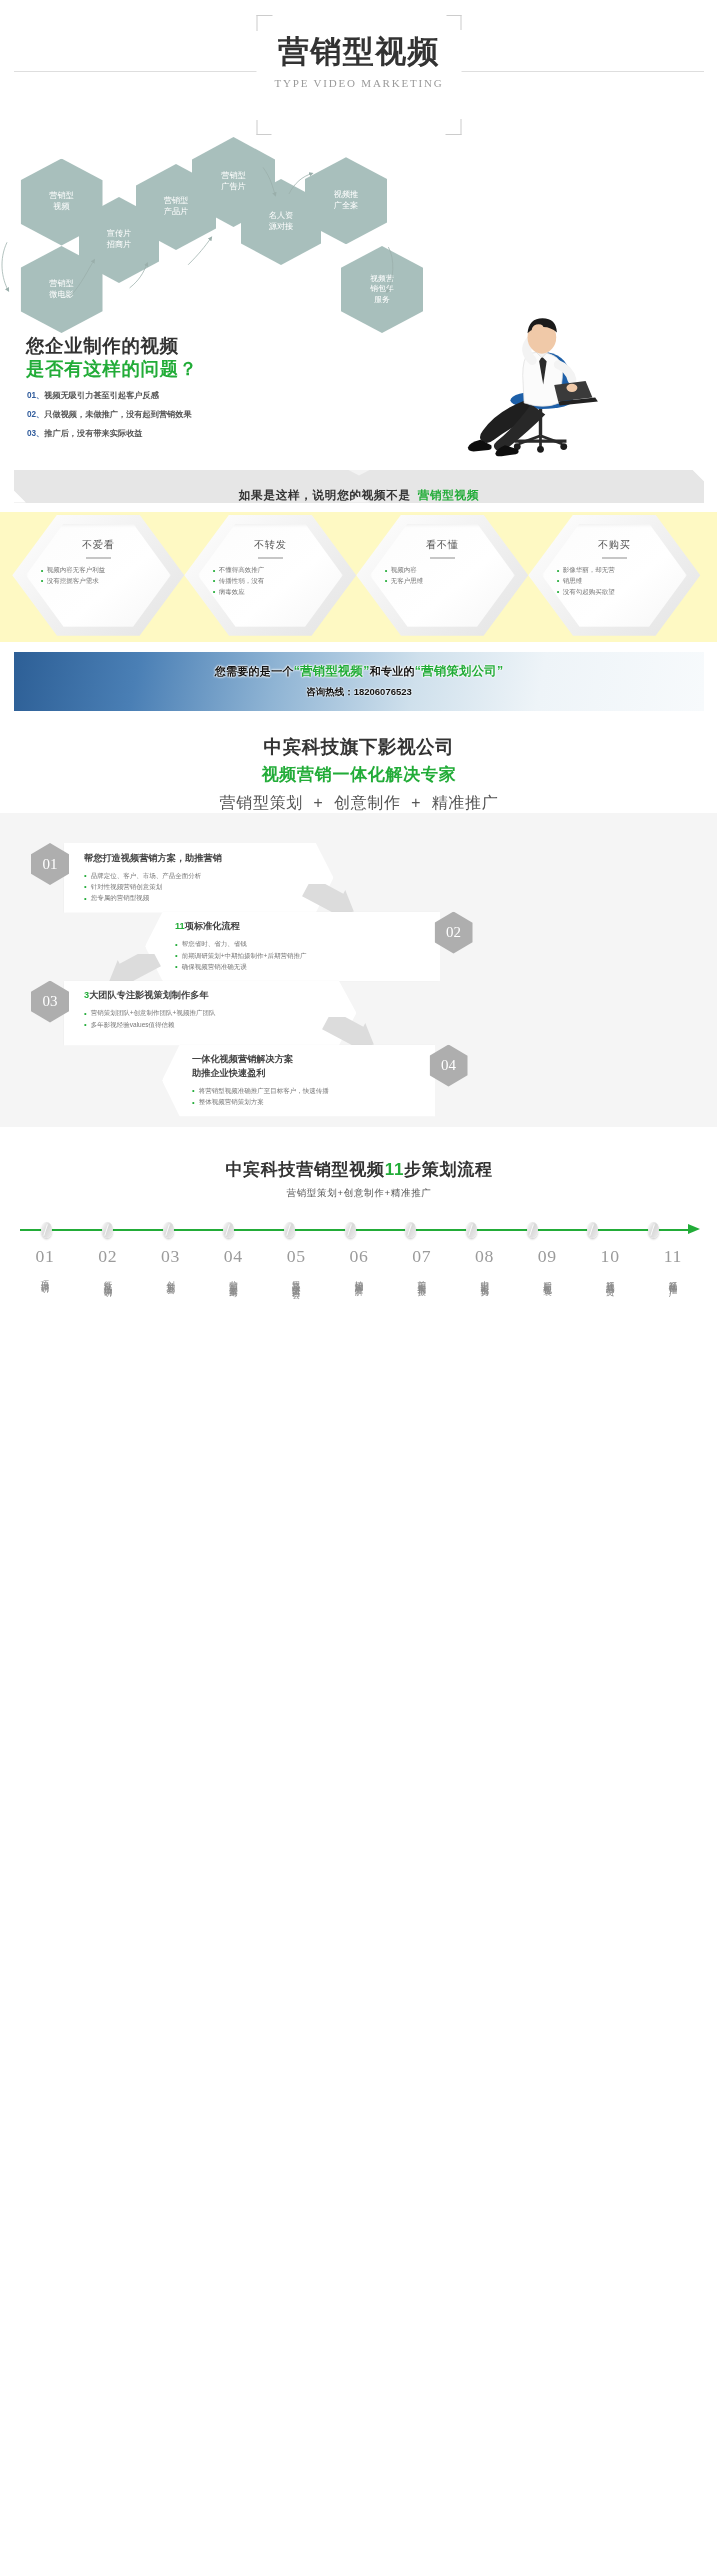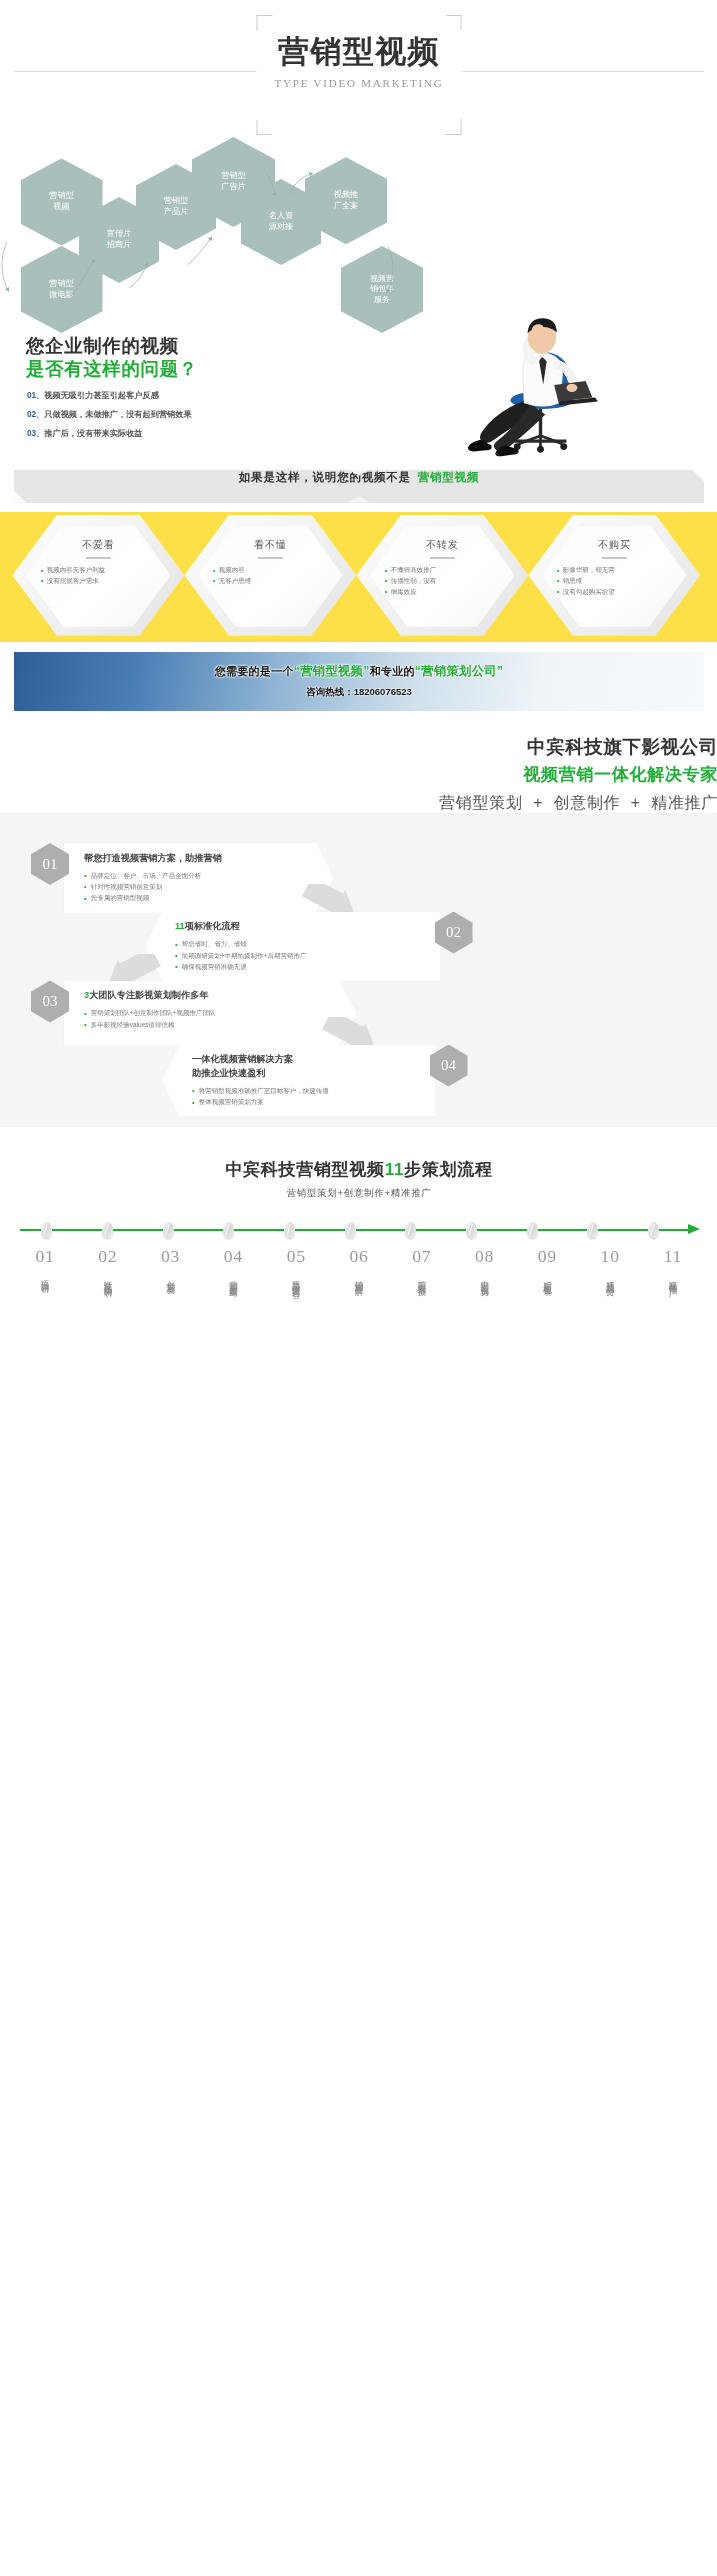--- a/index.html
+++ b/index.html
@@ -54,39 +54,39 @@
   .prob-list { position:absolute; left:27px; top:83px; }
   .prob-item { font-size:8.2px; color:#555; margin-bottom:8.2px; font-weight:bold; }
   .prob-num { color:#2f5b9c; font-weight:bold; }
   
   .person { position:absolute; right:75px; top:6.8px; width:205px; height:147px; }
 
   
   .sec-ribbon { position:relative; height:48px; padding-top:5.5px; }
   .ribbon {
     position:relative; margin:0 13.6px; height:33px; background:#e6e6e6;
-    display:flex; align-items:flex-start; justify-content:center;
+    display:flex; align-items:flex-end; justify-content:center;
   }
   .ribbon::before{
     content:""; position:absolute; left:50%; transform:translateX(-50%);
     top:0; width:23px; height:6.1px; background:#f3f3f3;
     clip-path:polygon(0 0,100% 0,50% 100%);
   }
   .ribbon::after{
     content:""; position:absolute; left:50%; transform:translateX(-50%);
     bottom:0; width:23px; height:6.1px; background:#f3f3f3;
     clip-path:polygon(50% 0,100% 100%,0 100%);
   }
   .rib-corner{ position:absolute; right:0; top:0; width:12.3px; height:12.3px; background:#fff; clip-path:polygon(100% 0,0 0,100% 100%);}
   .rib-corner2{ position:absolute; left:0; bottom:0; width:12.3px; height:12.3px; background:#fff; clip-path:polygon(0 0,0 100%,100% 100%);}
   .rib-a { font-size:11.6px; font-weight:bold; color:#333; letter-spacing:0.7px; }
   .rib-b { font-size:11.6px; font-weight:bold; color:#22ac38; letter-spacing:0.7px; margin-left:6.8px;}
 
   
-  .sec-symptom { position:relative; height:130px; background:#fde047; }
+  .sec-symptom { position:relative; height:130px; background:#fef9c3; }
   .symgrid { position:absolute; top:2.7px; left:12.3px; right:12.3px; display:flex; }
   .symcell { position:relative; width:172px; height:121px; }
   .symhex-outer{
     position:absolute; inset:0;
     clip-path:polygon(26% 0,74% 0,100% 50%,74% 100%,26% 100%,0 50%);
     background:linear-gradient(140deg,#ffffff 0%,#f2f2f2 45%,#e4e4e4 100%);
     box-shadow:0 2px 5.5px rgba(0,0,0,0.08);
   }
   .symhex-inner{
     position:absolute; top:8.9px; left:13.6px; right:13.6px; bottom:8.9px;
@@ -108,21 +108,21 @@
     background:linear-gradient(100deg,#2d5f96 0%,#4a7fb5 18%,#8fb4d4 38%,#cfe0ec 58%,#eef4f8 76%,#f7fafc 100%);
     display:flex; flex-direction:column; align-items:center; justify-content:center;
   }
   .cta-l1{ font-size:11px; font-weight:bold; color:#111; letter-spacing:0.3px;
            text-shadow:0 0 2px #fff,0 0 2px #fff,0 0 2.7px #fff; }
   .cta-l1 .g{ color:#22ac38; font-size:12.3px; }
   .cta-l2{ font-size:9.5px; font-weight:bold; color:#111; margin-top:6.1px;
            text-shadow:0 0 2px #fff,0 0 2px #fff; }
 
   
-  .sec-company{ position:relative; height:89px; text-align:right; padding-top:9.5px;}
+  .sec-company{ position:relative; height:89px; text-align:center; padding-top:9.5px;}
   .co-1{ font-size:18.4px; font-weight:bold; color:#333; letter-spacing:0.7px;}
   .co-2{ font-size:17px; font-weight:bold; color:#22ac38; letter-spacing:0.7px; margin-top:4.1px;}
   .co-3{ font-size:16px; color:#555; margin-top:7.5px; letter-spacing:0.7px;font-family:Liberation Mono, monospace;}
 
   
   .sec-reason{ position:relative; height:314px; background:#f5f5f5; padding-top:15px;}
   .rs-title{ text-align:center; font-size:13.6px; color:#555; letter-spacing:0.7px;}
   .rs-title .g{ color:#22ac38; font-size:17px; font-weight:bold;}
   .rslist{ position:relative; margin-top:9.5px; height:267px; }
   .rsrow{ position:absolute; display:flex; align-items:flex-start; }
@@ -347,39 +347,39 @@
             <li>视频内容无客户利益</li>
             <li>没有挖掘客户需求</li>
           </ul>
         </div>
       </div>
 
       <div class="symcell">
         <div class="symhex-outer"></div>
         <div class="symhex-inner"></div>
         <div class="symcontent">
-          <div class="symtitle">看不懂</div>
-          <div class="symrule"></div>
-          <ul class="sympt">
-            <li>视频内容</li>
-            <li>无客户思维</li>
-          </ul>
-        </div>
-      </div>
-
-      <div class="symcell">
-        <div class="symhex-outer"></div>
-        <div class="symhex-inner"></div>
-        <div class="symcontent">
           <div class="symtitle">不转发</div>
           <div class="symrule"></div>
           <ul class="sympt">
             <li>不懂得高效推广</li>
             <li>传播性弱，没有</li>
             <li style="list-style:none;padding-left:6.1px;">病毒效应</li>
+          </ul>
+        </div>
+      </div>
+
+      <div class="symcell">
+        <div class="symhex-outer"></div>
+        <div class="symhex-inner"></div>
+        <div class="symcontent">
+          <div class="symtitle">看不懂</div>
+          <div class="symrule"></div>
+          <ul class="sympt">
+            <li>视频内容</li>
+            <li>无客户思维</li>
           </ul>
         </div>
       </div>
 
       <div class="symcell">
         <div class="symhex-outer"></div>
         <div class="symhex-inner"></div>
         <div class="symcontent">
           <div class="symtitle">不购买</div>
           <div class="symrule"></div>

